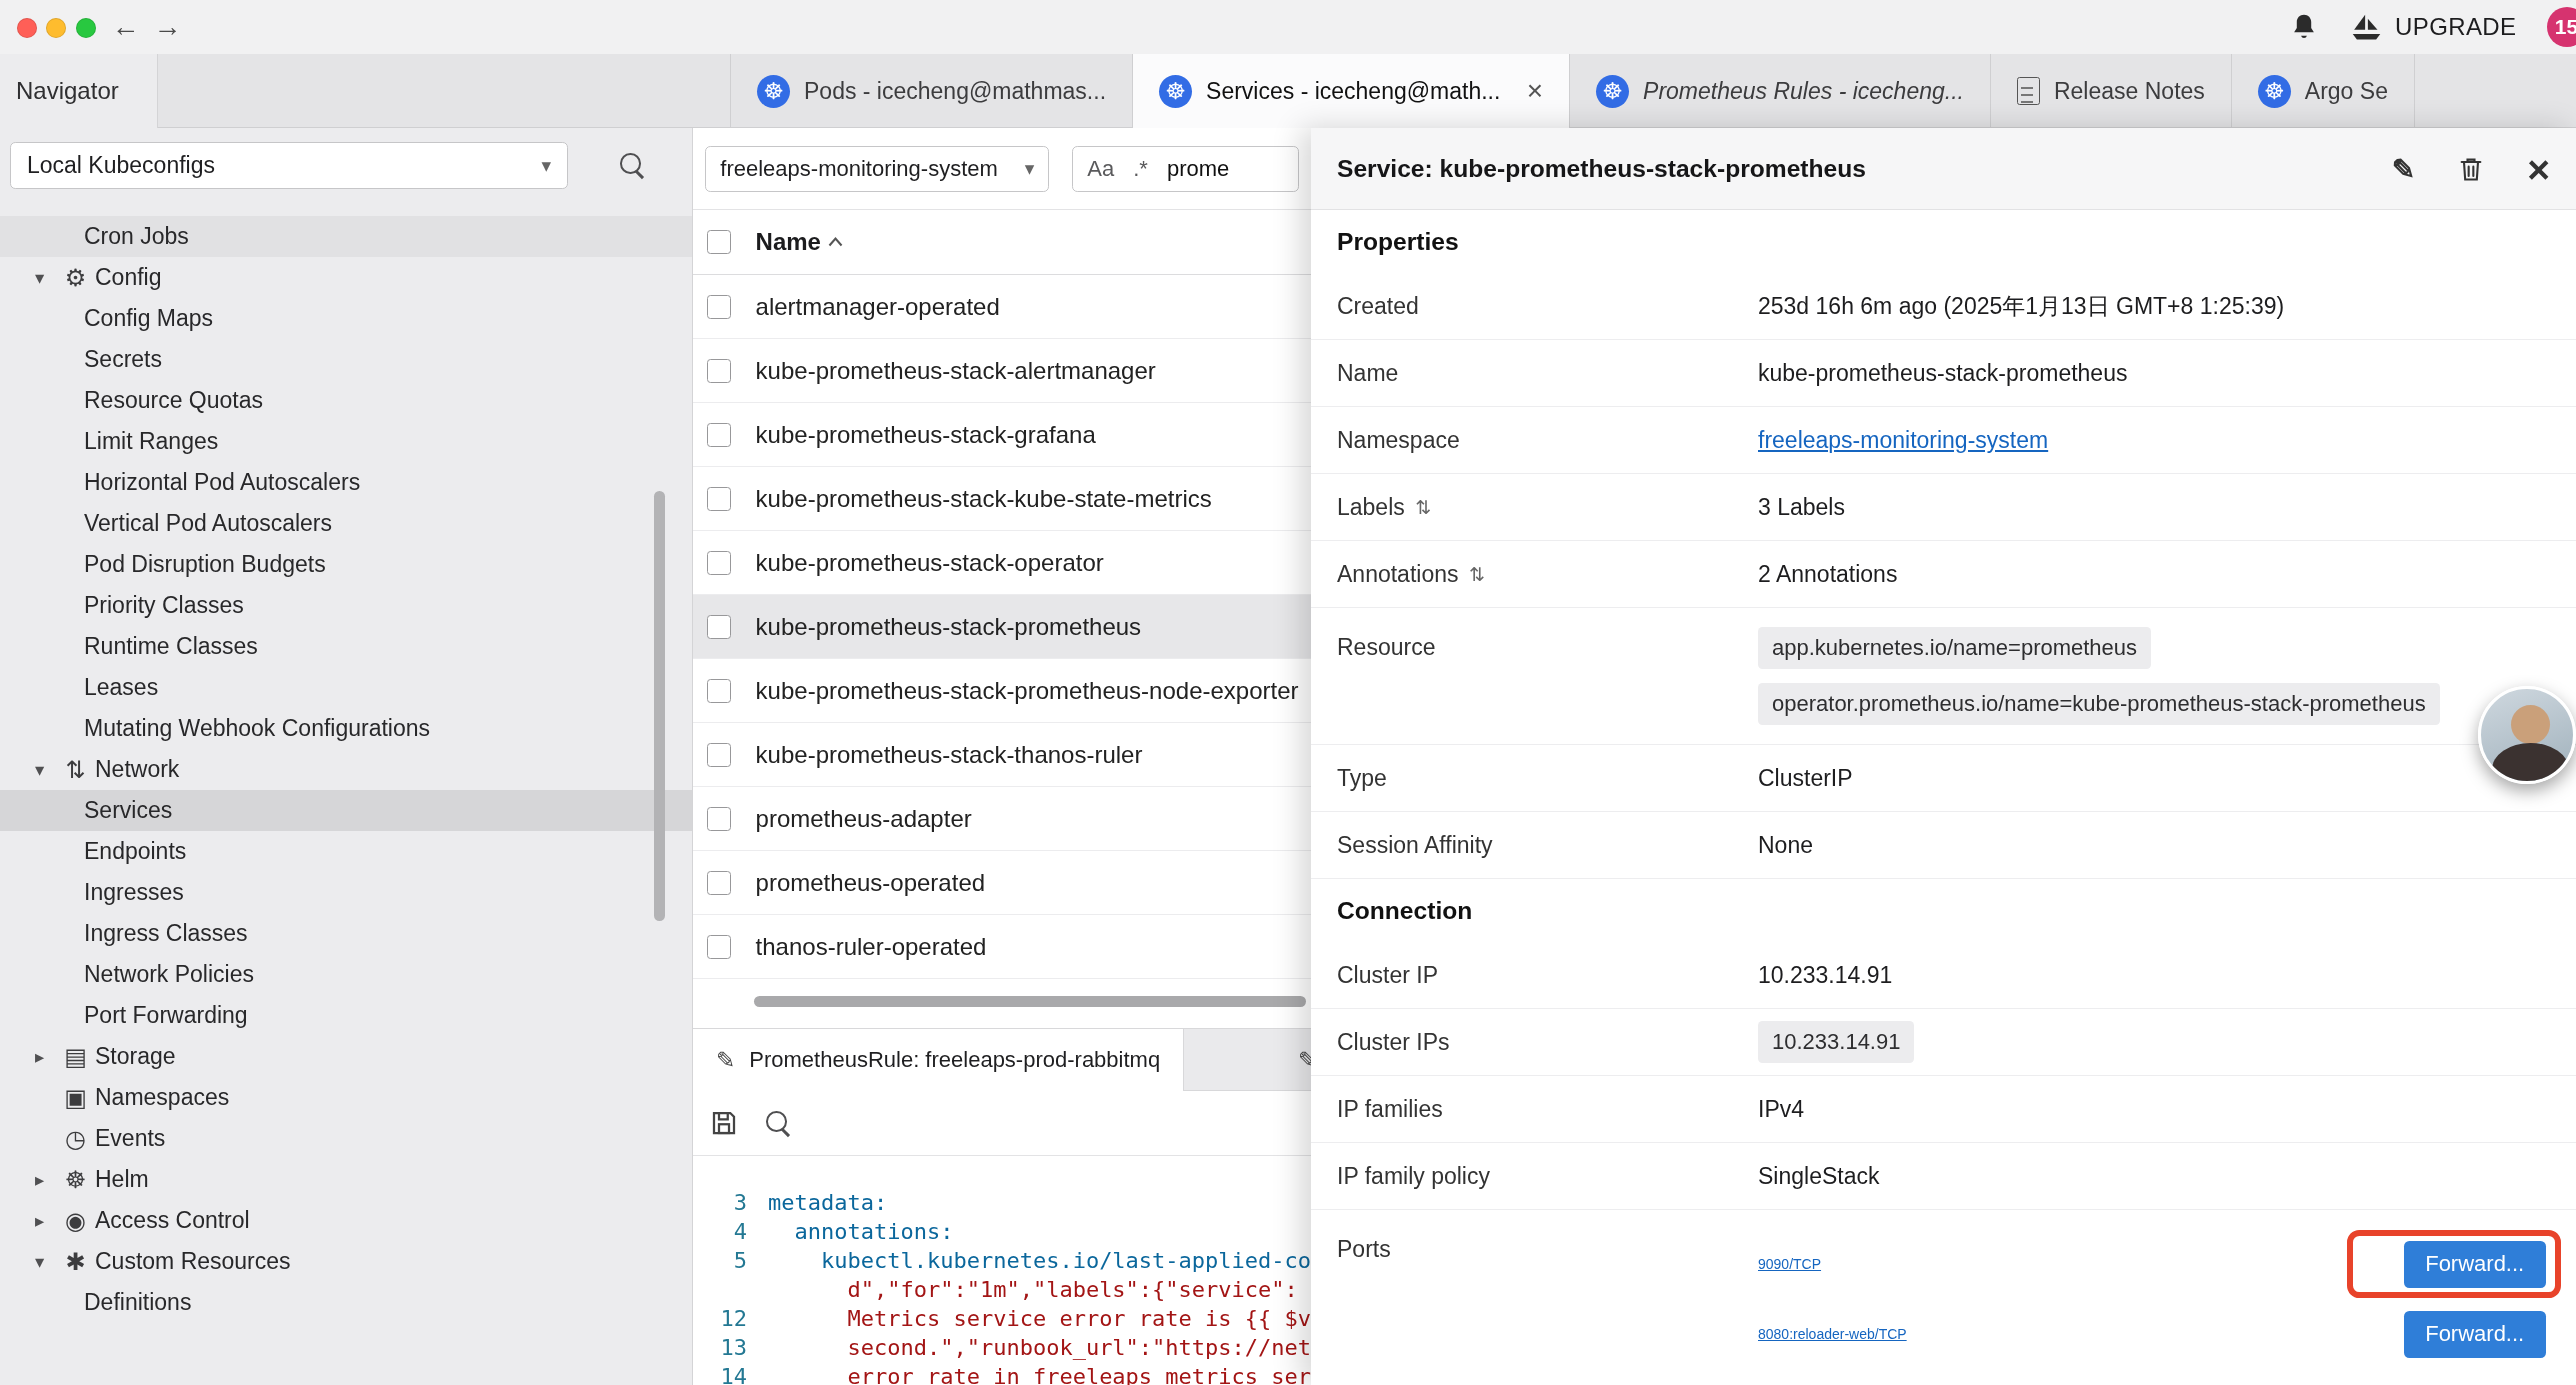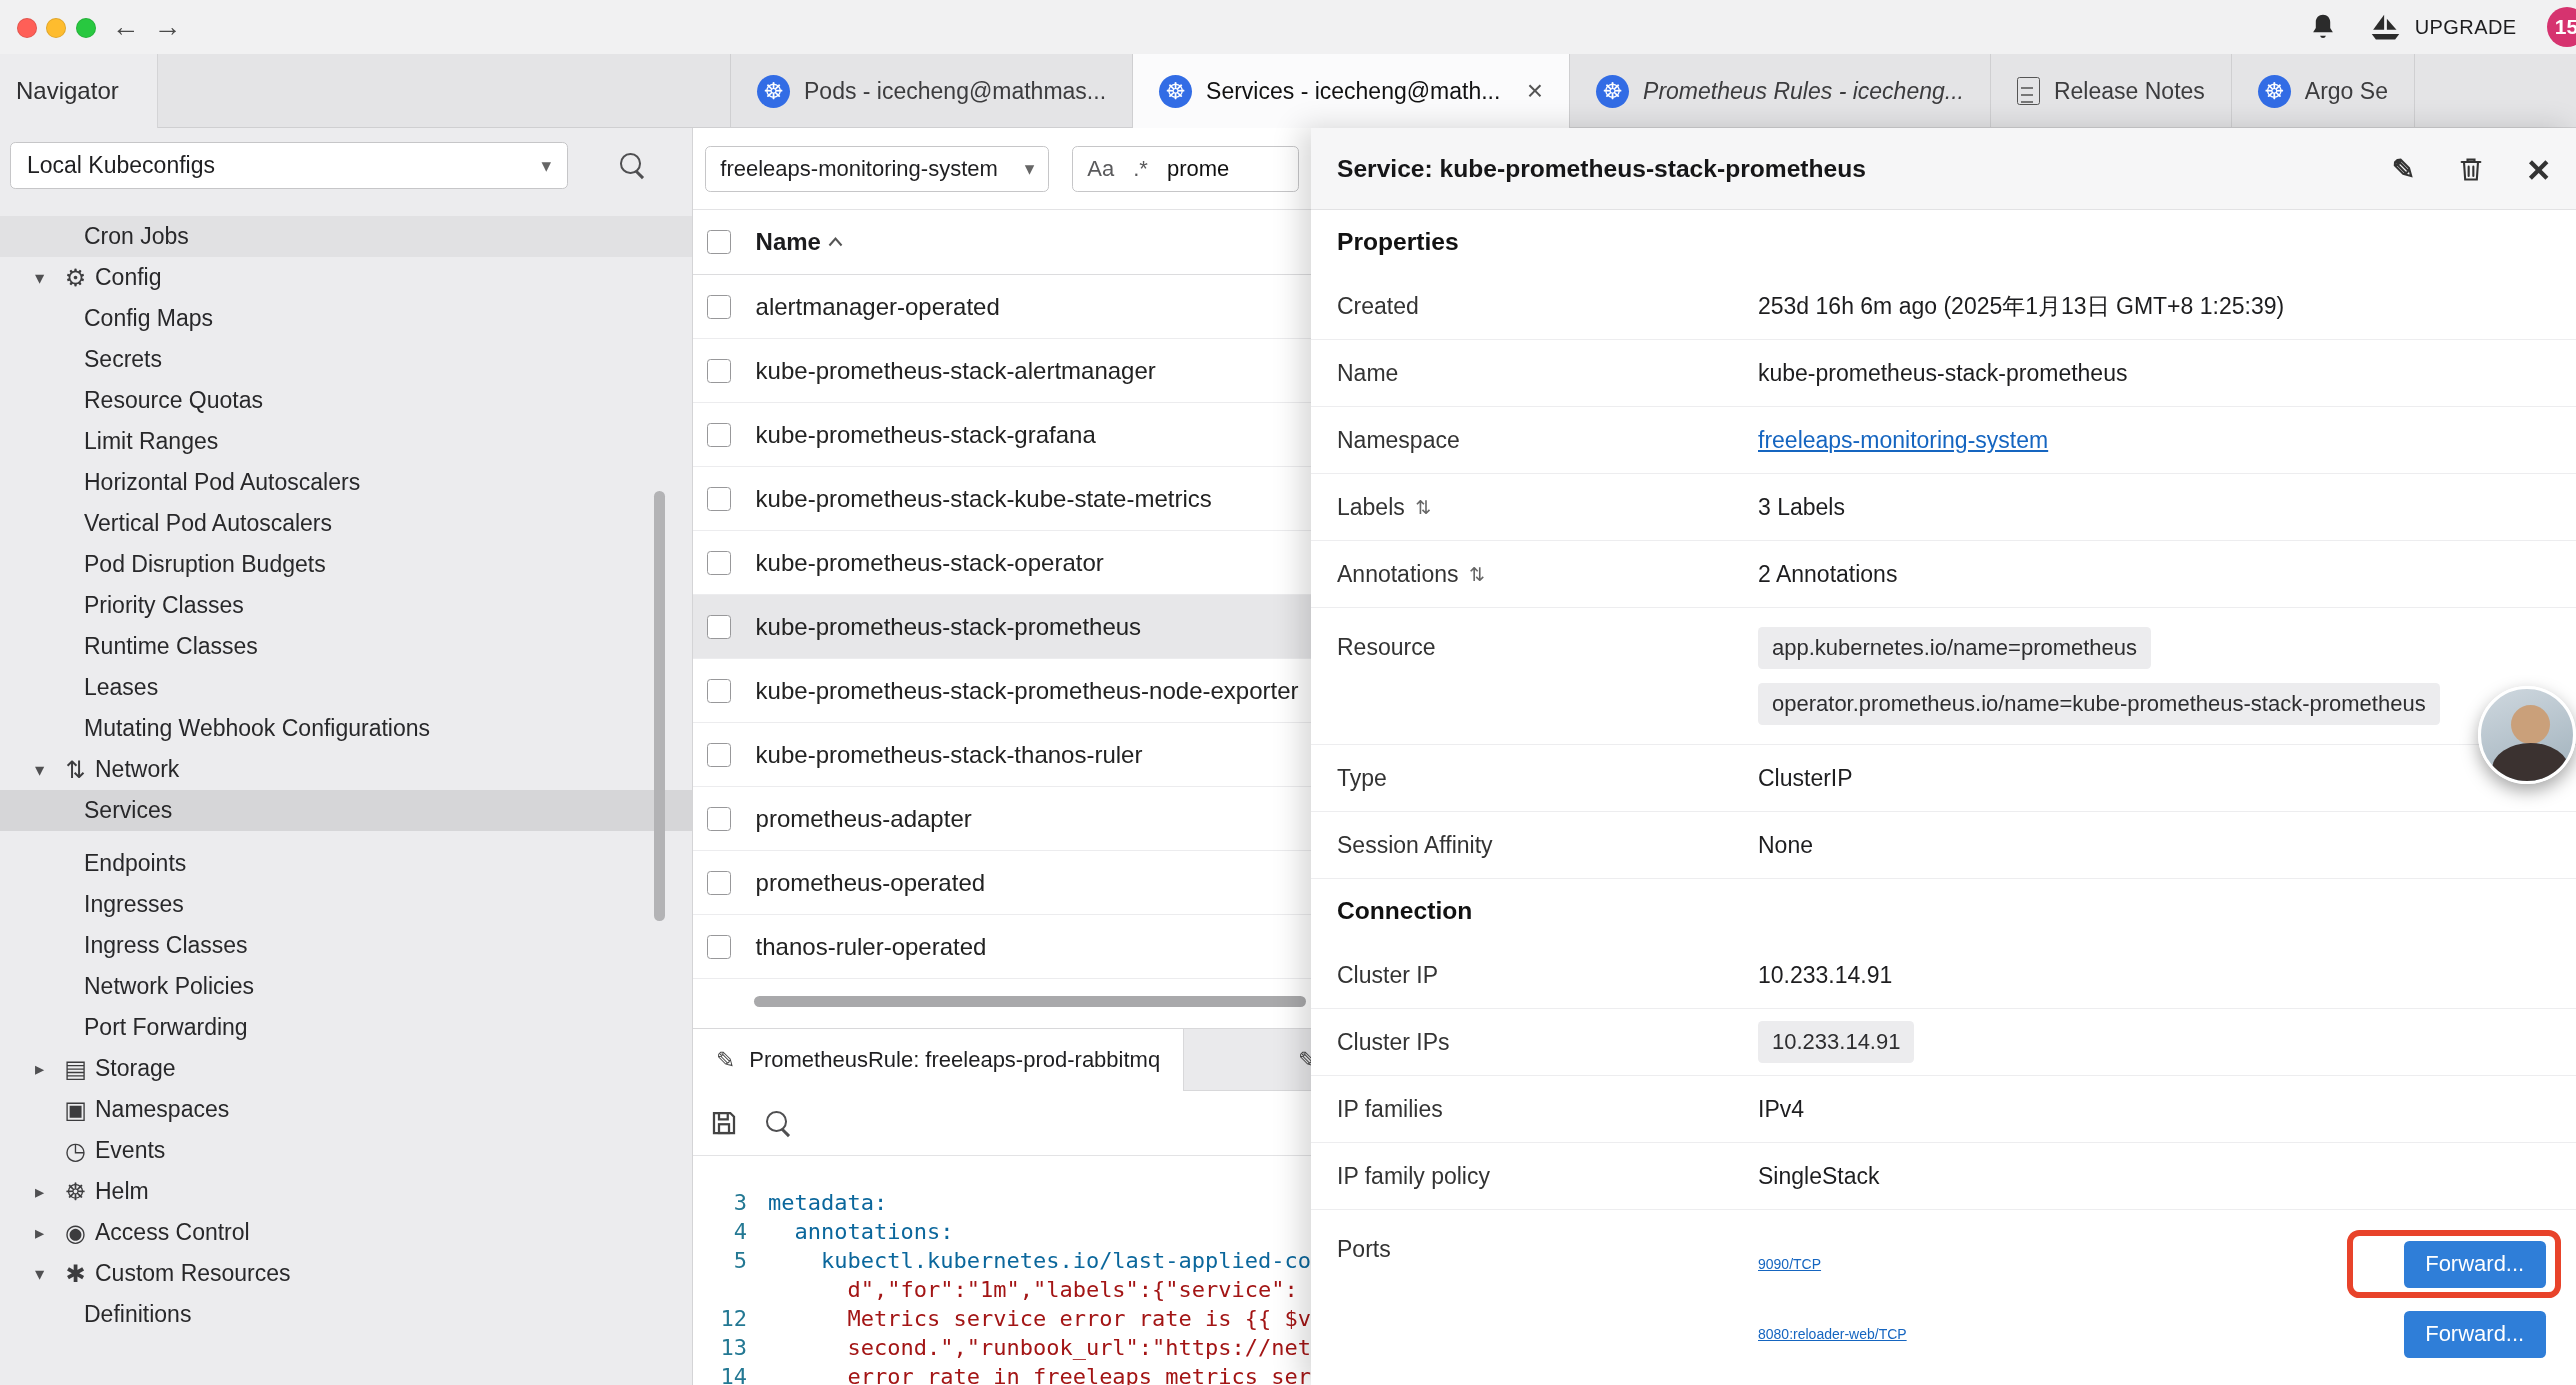--- a/index.html
+++ b/index.html
@@ -6,21 +6,21 @@
   html,body{width:2576px;height:1385px;overflow:hidden;background:#fff;color:#222;
     font-family:"Liberation Sans",sans-serif;}
 
   
   .titlebar{position:absolute;left:0;top:0;width:2576px;height:54px;background:#f1f1f2;}
   .traffic{position:absolute;top:17.5px;width:20px;height:20px;border-radius:50%;box-shadow:inset 0 0 0 0.9px rgba(0,0,0,.12)}
   .t-red{left:16.7px;background:#ff5f57}.t-yellow{left:46px;background:#febc2e}.t-green{left:76px;background:#28c840}
   .nav-arrow{position:absolute;top:7px;font-size:28px;color:#4a4a4a;width:37px;height:40px;line-height:40px;text-align:center}
   .na-back{left:107px}.na-fwd{left:149px}
   .topright{position:absolute;right:0;top:0;height:54px;display:flex;align-items:center;gap:30px;padding-right:0}
-  .upgrade{display:flex;align-items:center;gap:12.3px;font-size:20px;color:#1d1d1f;letter-spacing:0.4px}
+  .upgrade{display:flex;align-items:center;gap:12.3px;font-size:24px;color:#1d1d1f;letter-spacing:0.4px}
   .badge{width:40px;height:40px;border-radius:50%;background:#d6336f;color:#fff;font-size:21px;font-weight:bold;
     display:flex;align-items:center;justify-content:center;margin-right:-10.5px;flex:none}
 
   
   .tabbar{position:absolute;left:0;top:54px;width:2576px;height:74px;background:#e4e4e6;border-bottom:0.9px solid #cfcfd1}
   .navigator-tab{position:absolute;left:0;top:0;width:158px;height:74px;background:#ececee;border-right:0.9px solid #d4d4d6;
     display:flex;align-items:center;padding-left:16px;font-size:24px;color:#2f2f31}
   .tabs{position:absolute;left:730px;top:0;height:74px;display:flex;border-left:0.9px solid #cfcfd1}
   .tab{display:flex;align-items:center;gap:14px;padding:0 26px;border-right:0.9px solid #cfcfd1;font-size:23px;color:#3c3c3e;height:74px;white-space:nowrap}
   .tab.active{background:#fbfbfc;color:#111}
@@ -261,21 +261,21 @@
         <span class="tw-chev">▾</span>
         <span class="tw-icon">⇅</span>
         <span class="tw-label">Network</span>
       </div>
 
       <div class="tree-item sel" style="padding-left: 84px;">
 
         <span class="tw-label">Services</span>
       </div>
 
-      <div class="tree-item" style="padding-left: 84px; margin-top: 12px;">
+      <div class="tree-item" style="padding-left: 84px;">
 
         <span class="tw-label">Endpoints</span>
       </div>
 
       <div class="tree-item" style="padding-left: 84px;">
 
         <span class="tw-label">Ingresses</span>
       </div>
 
       <div class="tree-item" style="padding-left: 84px;">

